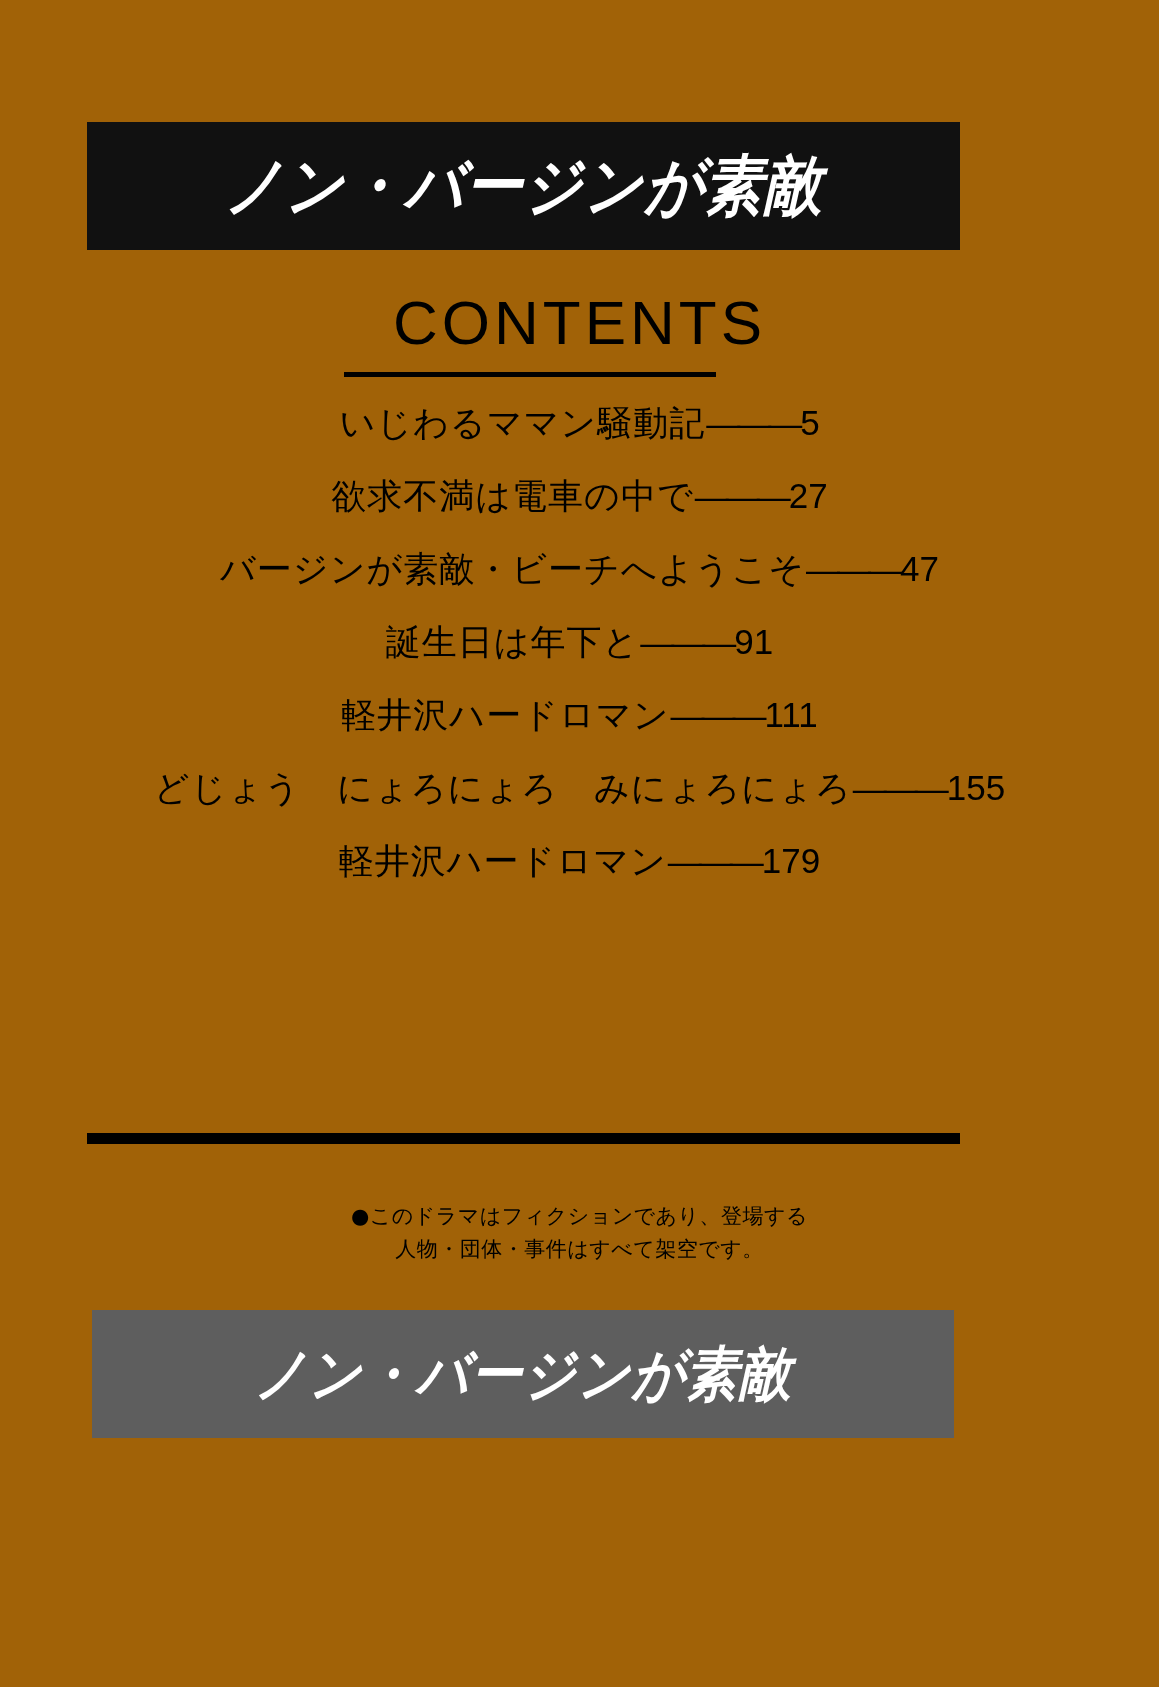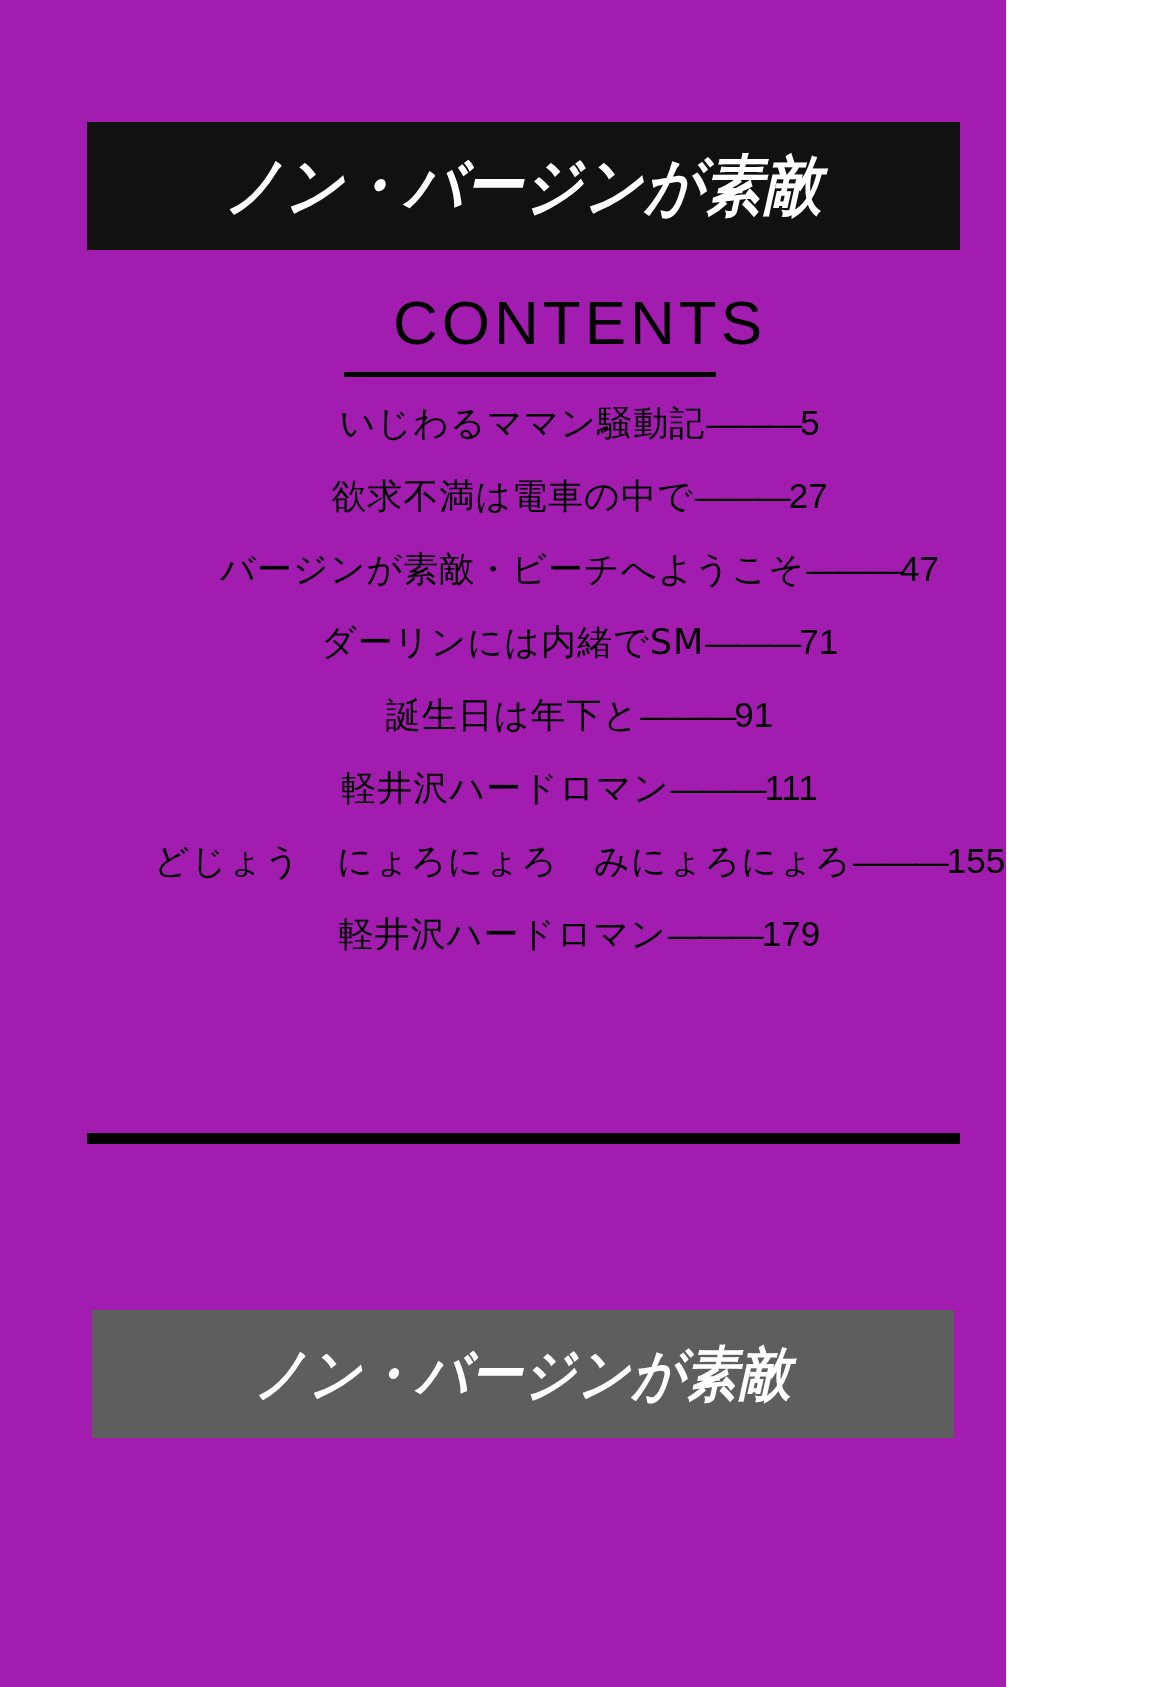--- a/index.html
+++ b/index.html
@@ -11,23 +11,23 @@
     width: 1159px;
     height: 1687px;
     font-family: "Liberation Sans", "DejaVu Sans", sans-serif;
     color: #000000;
     position: relative;
     overflow: hidden;
   }
 
   .page {
     position: relative;
-    width: 1006px;
+    width: 1159px;
     height: 1687px;
-    background: #a21caf;
+    background: #a16207;
   }
 
   
   .banner {
     position: absolute;
     box-sizing: border-box;
     display: flex;
     align-items: center;
     justify-content: center;
   }
@@ -160,23 +160,20 @@
     </div>
 
     <div class="toc-row">
       <span class="toc-title">欲求不満は電車の中で</span><span class="toc-leader">———</span><span class="toc-page">27</span>
     </div>
 
     <div class="toc-row">
       <span class="toc-title">バージンが素敵・ビーチへようこそ</span><span class="toc-leader">———</span><span class="toc-page">47</span>
     </div>
 
-    <div class="toc-row">
-      <span class="toc-title">ダーリンには内緒でSM</span><span class="toc-leader">———</span><span class="toc-page">71</span>
-    </div>
 
     <div class="toc-row">
       <span class="toc-title">誕生日は年下と</span><span class="toc-leader">———</span><span class="toc-page">91</span>
     </div>
 
     <div class="toc-row">
       <span class="toc-title">軽井沢ハードロマン</span><span class="toc-leader">———</span><span class="toc-page">111</span>
     </div>
 
 
@@ -185,18 +182,22 @@
     </div>
 
     <div class="toc-row">
       <span class="toc-title">軽井沢ハードロマン</span><span class="toc-leader">———</span><span class="toc-page">179</span>
     </div>
 
   </div>
 
   <div class="divider"></div>
 
+  <div class="disclaimer">
+    <div>●このドラマはフィクションであり、登場する</div>
+    <div>人物・団体・事件はすべて架空です。</div>
+  </div>
 
   <div class="banner banner-bottom">
     <span class="banner-title">ノン・バージンが素敵</span>
   </div>
 
 </div>
 
 </body></html>

